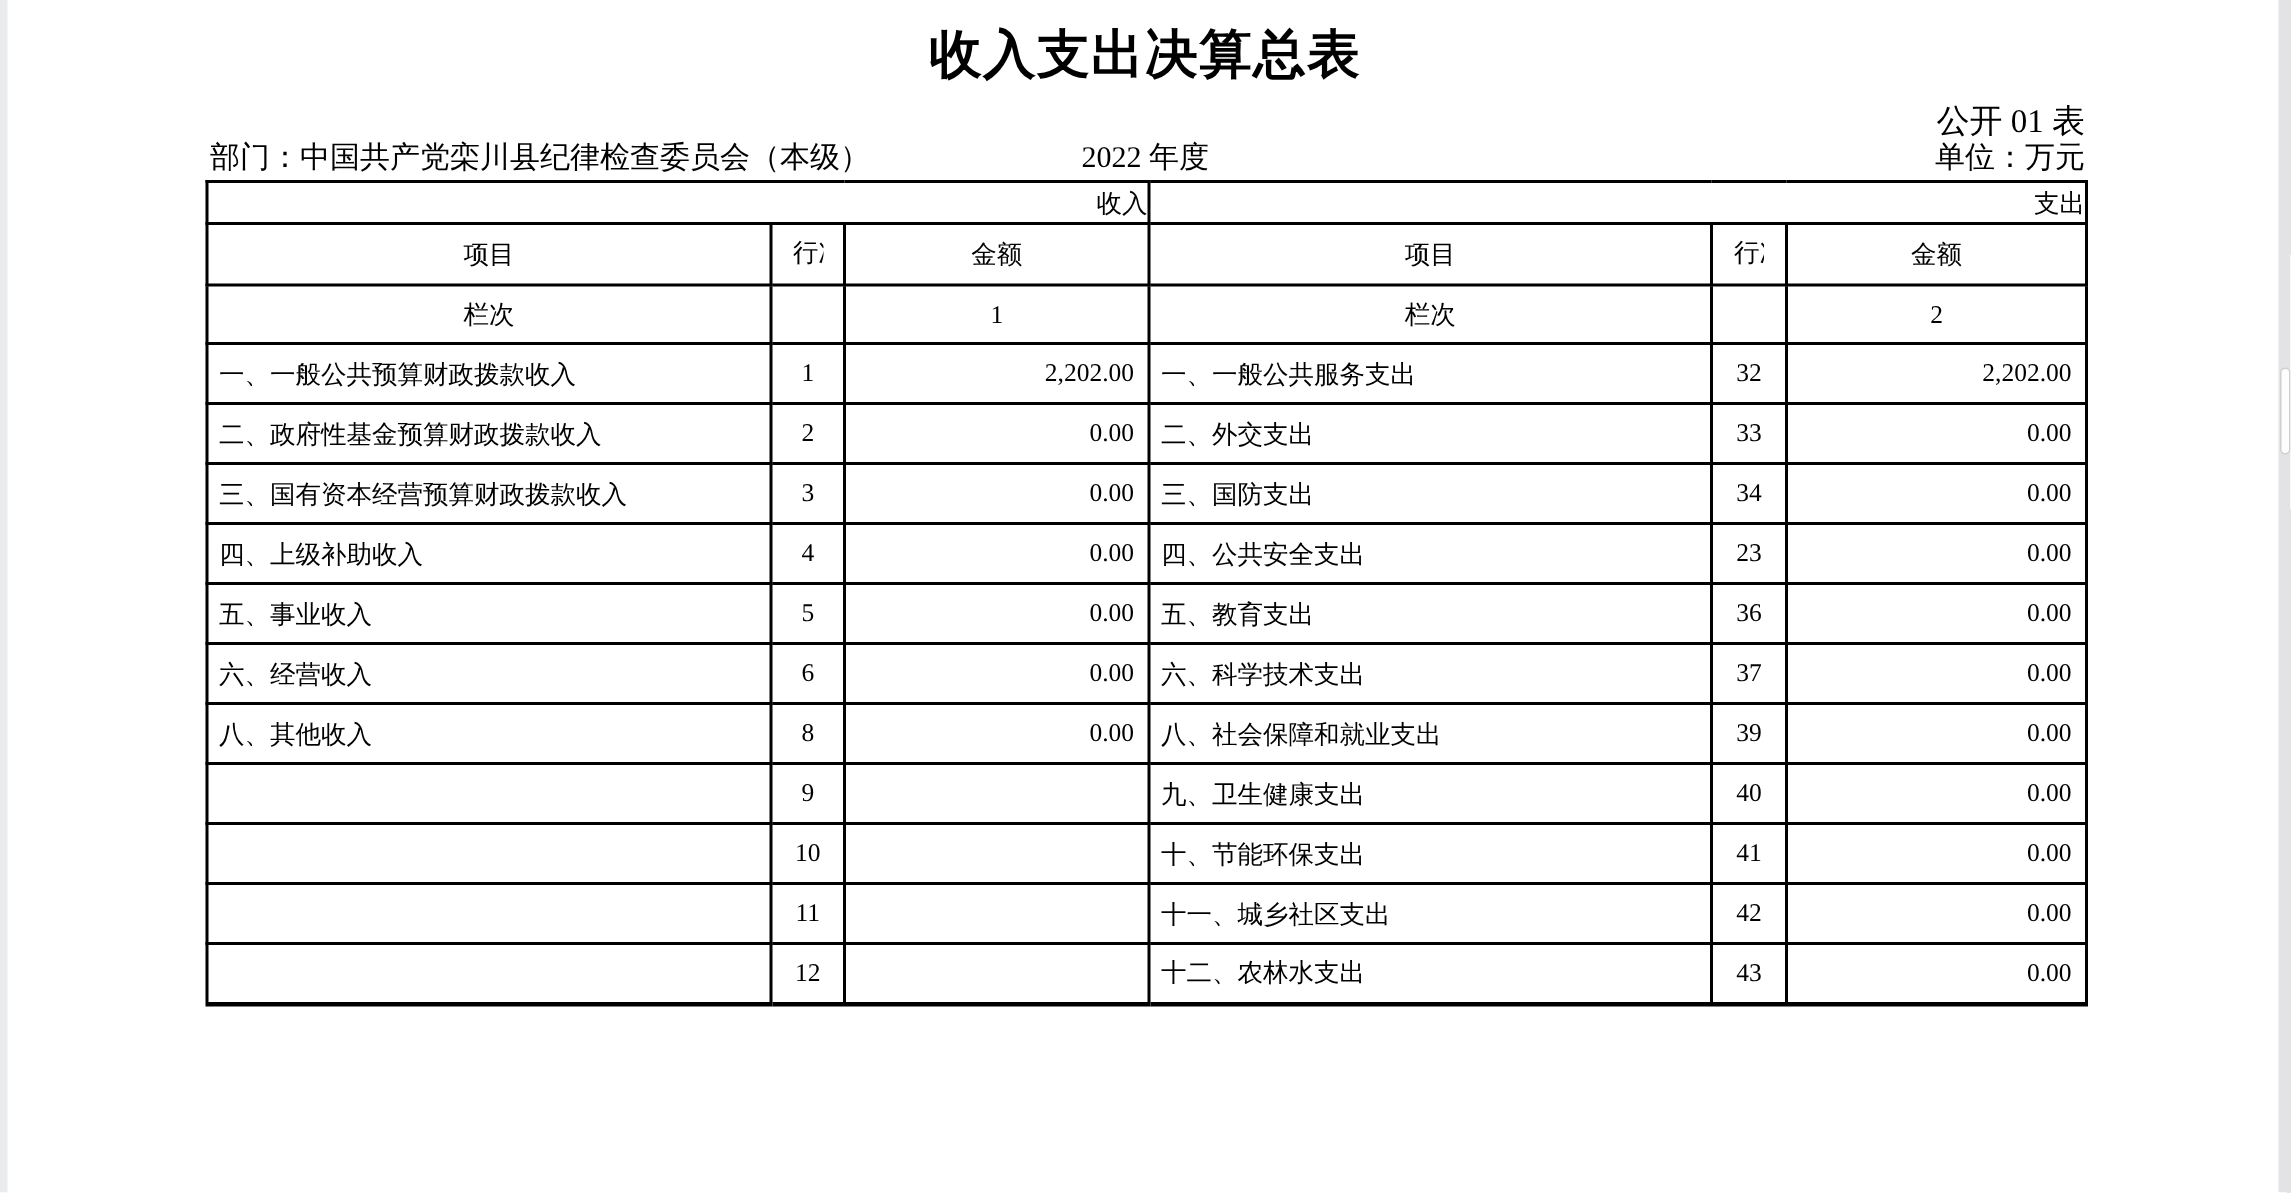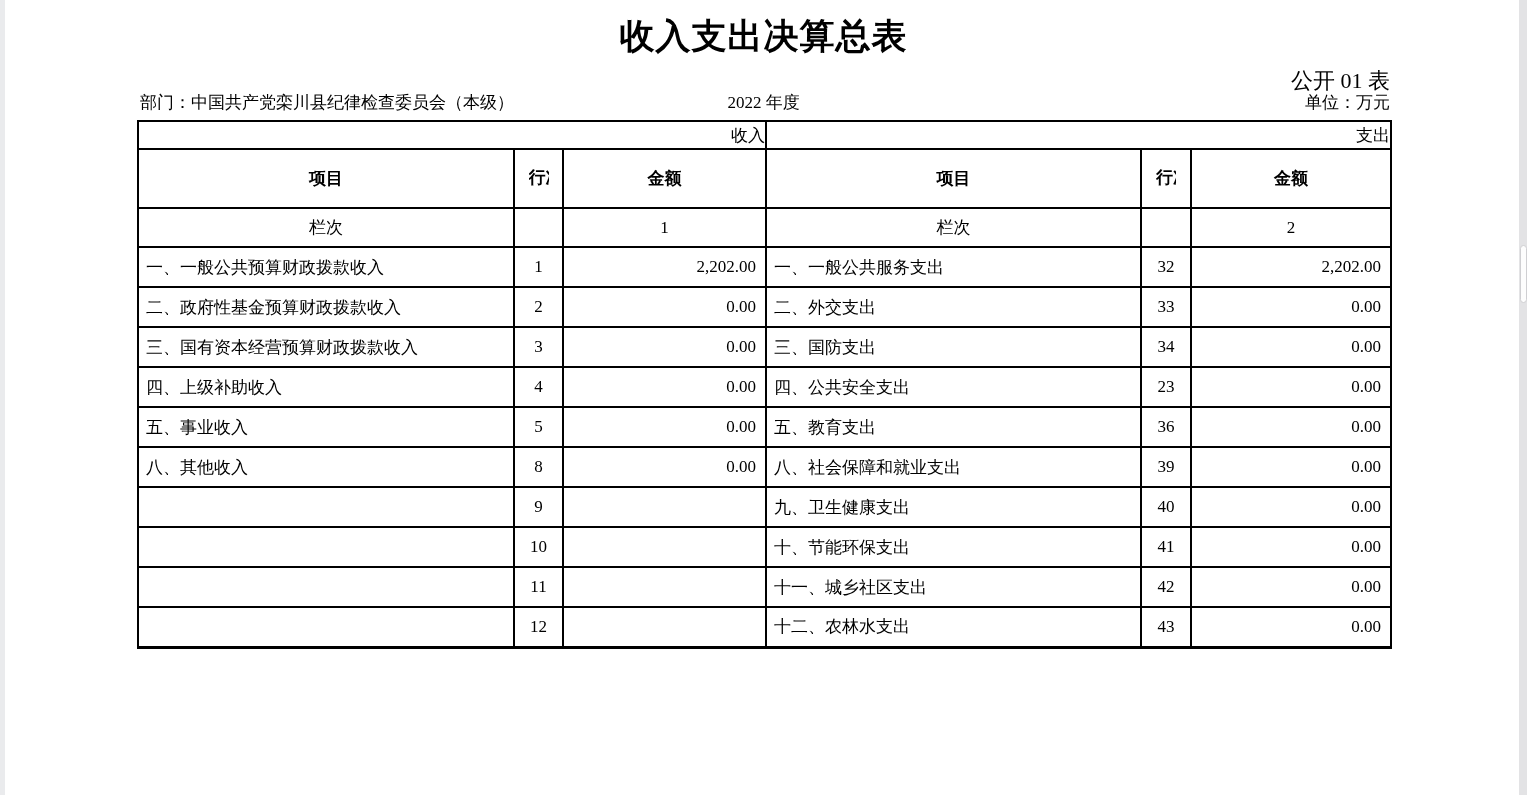--- a/index.html
+++ b/index.html
@@ -28,41 +28,41 @@
   .doc-title {
     position: absolute; left: 137px; top: 13px; width: 1253px;
     text-align: center; font-size: 35px; font-weight: 700; letter-spacing: 1px;
   }
   .table-code {
     position: absolute; left: 137px; top: 66px; width: 1253px;
     text-align: right; font-size: 22px;
   }
   .meta-row {
     position: absolute; left: 137px; top: 91px; width: 1253px; height: 24px;
-    font-size: 17px;
+    font-size: 20px;
   }
   .meta-dept { position: absolute; left: 3px; top: 0; }
   .meta-year { position: absolute; left: 0; top: 0; width: 100%; text-align: center; }
   .meta-unit { position: absolute; right: 0; top: 0; }
   
   table.fiscal {
     position: absolute; left: 137px; top: 120px;
     width: 1253px;
     border-collapse: collapse;
     table-layout: fixed;
     font-size: 17px;
   }
   table.fiscal td {
     border: 2px solid #000;
     vertical-align: middle;
     overflow: hidden;
     white-space: nowrap;
   }
   tr.section-row td { height: 28px; text-align: right; }
-  tr.colhead-row td { height: 59px; text-align: center; font-weight: bold; }
+  tr.colhead-row td { height: 41px; text-align: center; }
   tr.lanci-row td   { height: 39px; text-align: center; }
   tr.data-row td    { height: 40px; }
   tr.data-row:last-child td { border-bottom-width: 3px; }
   td.item { text-align: left; padding-left: 7px; }
   td.no   { text-align: center; }
   td.amt  { text-align: right; padding-right: 9px; padding-left: 44px; }
   td.rowno-head { vertical-align: top; padding: 0; }
   .rowno-clip {
     width: 20px; height: 37px; margin: 0 auto;
     overflow: hidden;
@@ -158,20 +158,28 @@
       </tr>
       <tr class="data-row">
         <td class="item">五、事业收入</td>
         <td class="no">5</td>
         <td class="amt">0.00</td>
         <td class="item">五、教育支出</td>
         <td class="no">36</td>
         <td class="amt">0.00</td>
       </tr>
       <tr class="data-row">
+        <td class="item">六、经营收入</td>
+        <td class="no">6</td>
+        <td class="amt">0.00</td>
+        <td class="item">六、科学技术支出</td>
+        <td class="no">37</td>
+        <td class="amt">0.00</td>
+      </tr>
+      <tr class="data-row">
         <td class="item">八、其他收入</td>
         <td class="no">8</td>
         <td class="amt">0.00</td>
         <td class="item">八、社会保障和就业支出</td>
         <td class="no">39</td>
         <td class="amt">0.00</td>
       </tr>
       <tr class="data-row">
         <td class="item"></td>
         <td class="no">9</td>

